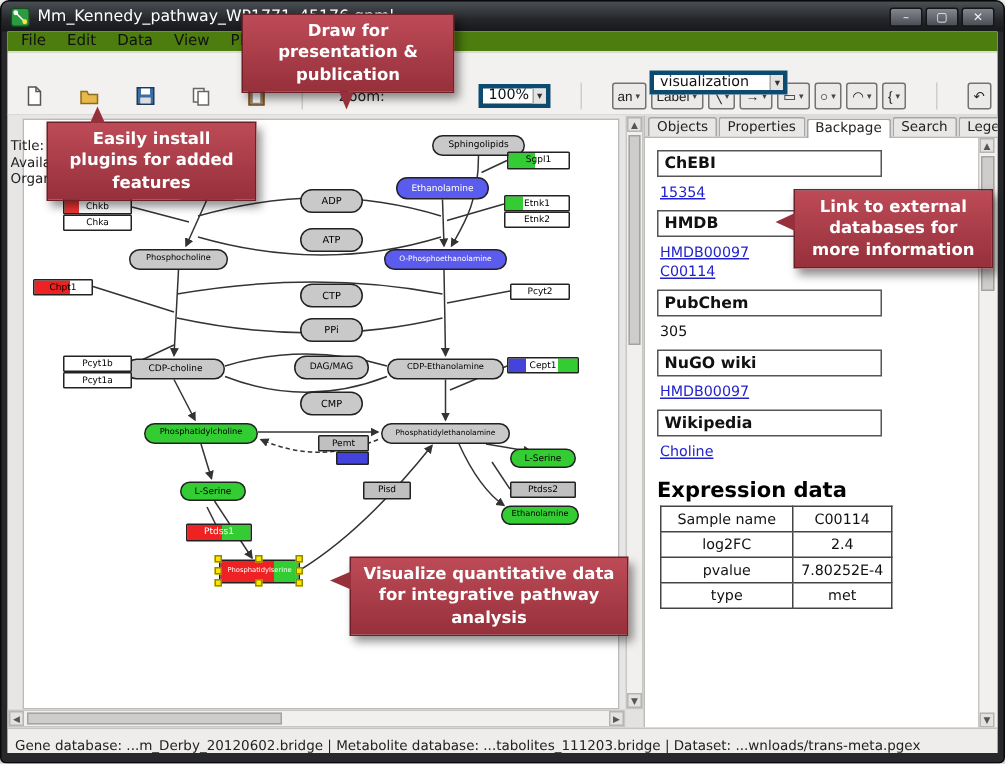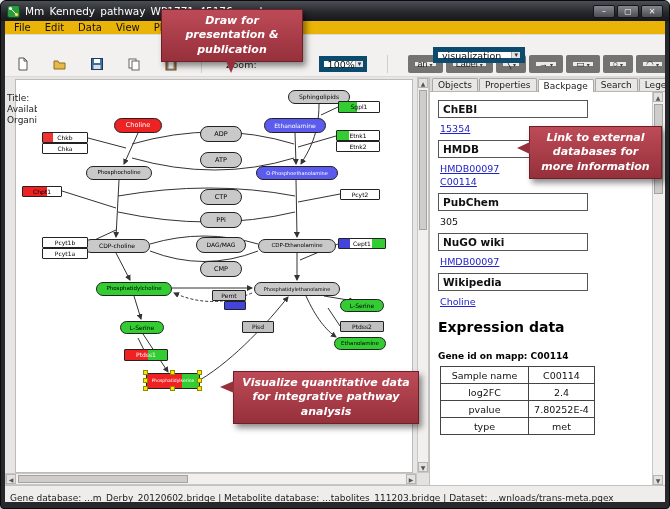--- a/index.html
+++ b/index.html
@@ -5,32 +5,32 @@
   html,body{margin:0;padding:0;background:#ffffff;font-family:"DejaVu Sans","Liberation Sans",sans-serif;}
   *{box-sizing:border-box;}
   .window{position:relative;width:670px;height:509px;background:#26282c;border-radius:6px 6px 4px 4px;overflow:hidden;border:1px solid #0a0a0a;box-shadow:0 2px 8px rgba(0,0,0,.5);}
   
   .titlebar{position:absolute;top:0;left:0;right:0;height:20px;display:flex;align-items:center;gap:5px;padding:0 6px;background:linear-gradient(180deg,#4b5056,#24262a 60%,#17181b);color:#fff;font-size:10.5px;}
   .title-text{white-space:nowrap;overflow:hidden;text-overflow:ellipsis;max-width:420px;}
   .win-btns{margin-left:auto;display:flex;gap:2px;}
   .win-btn{width:22px;height:13px;background:linear-gradient(180deg,#84888e,#4a4e54);border:1px solid #15161a;border-radius:2px;color:#f2f2f2;font-size:8px;line-height:11px;text-align:center;cursor:default;}
   
   .app{position:absolute;top:20px;left:4px;right:4px;bottom:6px;background:#f2f1ef;overflow:hidden;}
-  .menubar{position:absolute;top:0;left:0;right:0;height:14px;background:#eab308;border-bottom:1px solid #dddbd9;display:flex;align-items:center;padding-left:2px;font-size:10px;color:#111;}
+  .menubar{position:absolute;top:0;left:0;right:0;height:14px;background:#4d7c0f;border-bottom:1px solid #dddbd9;display:flex;align-items:center;padding-left:2px;font-size:10px;color:#111;}
   .menu-item{padding:0 7px;line-height:14px;}
   .toolbar{position:absolute;top:14px;left:0;right:0;height:42px;background:#f2f1ef;border-bottom:1px solid #dcdad8;}
   .toolbar-row{position:absolute;left:8px;top:19px;display:flex;align-items:center;gap:17px;}
   .icon-btn{width:20px;height:20px;display:flex;align-items:center;justify-content:center;background:transparent;border:1px solid transparent;padding:0;}
   .sep{width:1px;height:18px;background:#d0cecb;margin:0 3px;}
   .zoom-label{font-size:9.5px;color:#222;margin:0 3px 0 4px;}
-  .combo{display:flex;align-items:center;border:5px solid #0c4a6e;background:#fff;height:16px;font-size:9.5px;padding-left:4px;color:#111;}
+  .combo{display:flex;align-items:flex-end;border:3px solid #0c4a6e;background:#fff;height:16px;font-size:9.5px;padding-left:4px;color:#111;}
   .combo .arr{margin-left:auto;font-size:7px;color:#333;background:#e6e4e2;border-left:1px solid #aaa;padding:0 2px;height:100%;display:flex;align-items:center;}
   .zoom-combo{width:48px;margin-left:42px;}
   .viz-combo{position:absolute;left:428px;top:12px;width:92px;}
-  .tool-btn{display:flex;align-items:center;gap:2px;height:18px;background:#eceae8;border:7px solid #737373;border-radius:2px;font-size:9px;padding:0 3px;color:#222;}
+  .tool-btn{display:flex;align-items:center;gap:2px;height:18px;background:#eceae8;border:1px solid #737373;border-radius:2px;font-size:9px;padding:0 3px;color:#222;}
   .tool-btn .dd{font-size:6px;color:#444;}
   
   .main{position:absolute;top:56px;bottom:17px;left:0;right:0;}
   .canvas-wrap{position:absolute;left:0;right:236px;top:0;bottom:0;background:#e8e6e4;overflow:hidden;padding-left:44px;}
   .board{position:absolute;left:10px;top:2px;width:398px;height:394px;background:#ffffff;border:1px solid #bdbbb9;overflow:hidden;}
   .board svg{position:absolute;left:0;top:0;}
   .node{position:absolute;display:flex;align-items:center;justify-content:center;border:1px solid #222;color:#000;overflow:hidden;white-space:nowrap;line-height:1;}
   .node.round{border-radius:8px;}
   .node.rect{border-radius:1px;}
   .handle{position:absolute;width:5px;height:5px;background:#ffe400;border:1px solid #8c8c00;z-index:6;}
@@ -54,21 +54,21 @@
   .bp-title{font-weight:bold;font-size:14px;margin:12px 0 2px 0;color:#000;}
   .bp-geneid{font-weight:bold;font-size:9px;margin:16px 0 5px 0;color:#000;}
   table.bp-table{border-collapse:collapse;margin-left:2px;}
   table.bp-table td{border:1px solid #444;font-size:9.5px;text-align:center;height:17px;color:#111;background:#fff;}
   table.bp-table td:first-child{width:88px;}
   table.bp-table td:last-child{width:66px;}
   .panel-scroll{position:absolute;top:15px;right:0;bottom:0;width:13px;background:#f1f0ee;border-left:1px solid #c9c7c5;}
   
   .statusbar{position:absolute;left:0;right:0;bottom:0;height:17px;background:#efedeb;border-top:1px solid #c4c2c0;font-size:9px;line-height:16px;color:#222;padding:4px 5px;white-space:nowrap;overflow:hidden;}
   
-  .callout{position:absolute;background:linear-gradient(180deg,#bd4b57,#96303b);border:1px solid #6e2029;color:#fff;font-weight:bold;font-style:italic;font-size:11px;line-height:1.3;text-align:center;padding:4px 6px;box-shadow:3px 4px 6px rgba(0,0,0,.45);z-index:60;}
+  .callout{position:absolute;background:linear-gradient(180deg,#bd4b57,#96303b);border:1px solid #6e2029;color:#fff;font-weight:bold;font-size:11px;line-height:1.3;text-align:center;padding:4px 6px;box-shadow:3px 4px 6px rgba(0,0,0,.45);z-index:60;}
   .callout::before,.callout::after{content:"";position:absolute;border:8px solid transparent;}
   .co-draw{left:160px;top:8px;width:142px;}
   .co-draw::after{top:100%;left:64px;border-top-color:#96303b;border-top-width:12px;border-left-width:5px;border-right-width:5px;}
   .co-plugins{left:30px;top:80px;width:140px;}
   .co-plugins::before{bottom:100%;left:28px;border-bottom-color:#96303b;border-bottom-width:11px;border-left-width:5px;border-right-width:5px;}
   .co-link{left:528px;top:125px;width:133px;}
   .co-link::before{right:100%;top:15px;border-right-color:#96303b;border-right-width:13px;border-top-width:6px;border-bottom-width:6px;}
   .co-viz{left:232px;top:370px;width:186px;}
   .co-viz::before{right:100%;top:9px;border-right-color:#96303b;border-right-width:14px;border-top-width:6px;border-bottom-width:6px;}
   .share-text{position:absolute;left:42px;top:424px;font-size:19px;font-weight:bold;font-style:italic;color:#cf2f3f;z-index:55;text-shadow:1px 1px 0 rgba(255,255,255,.8);}
@@ -309,21 +309,20 @@
               <div class="bp-link">HMDB00097</div>
               <div class="bp-link">C00114</div>
               <div class="bp-header">PubChem</div>
               <div class="bp-plain">305</div>
               <div class="bp-header">NuGO wiki</div>
               <div class="bp-link">HMDB00097</div>
               <div class="bp-header">Wikipedia</div>
               <div class="bp-link">Choline</div>
             </div>
           <div class="bp-title">Expression data</div>
-          <div class="bp-geneid">Gene id on mapp: C00114</div>
           <table class="bp-table">
               <tbody>
                 <tr>
                   <td>Sample name</td>
                   <td>C00114</td>
                 </tr>
                 <tr>
                   <td>log2FC</td>
                   <td>2.4</td>
                 </tr>
@@ -345,16 +344,17 @@
         </div>
       </div>
     </div>
 
     <div class="statusbar">
       <span>Gene database: ...m_Derby_20120602.bridge | Metabolite database: ...tabolites_111203.bridge | Dataset: ...wnloads/trans-meta.pgex</span>
     </div>
   </div>
 
   <div class="callout co-draw">Draw for presentation &amp; publication</div>
+  <div class="callout co-plugins">Easily install plugins for added features</div>
   <div class="callout co-viz">Visualize quantitative data for integrative pathway analysis</div>
   <div class="callout co-link">Link to external databases for more information</div>
 
 </div>
 
 </body></html>

